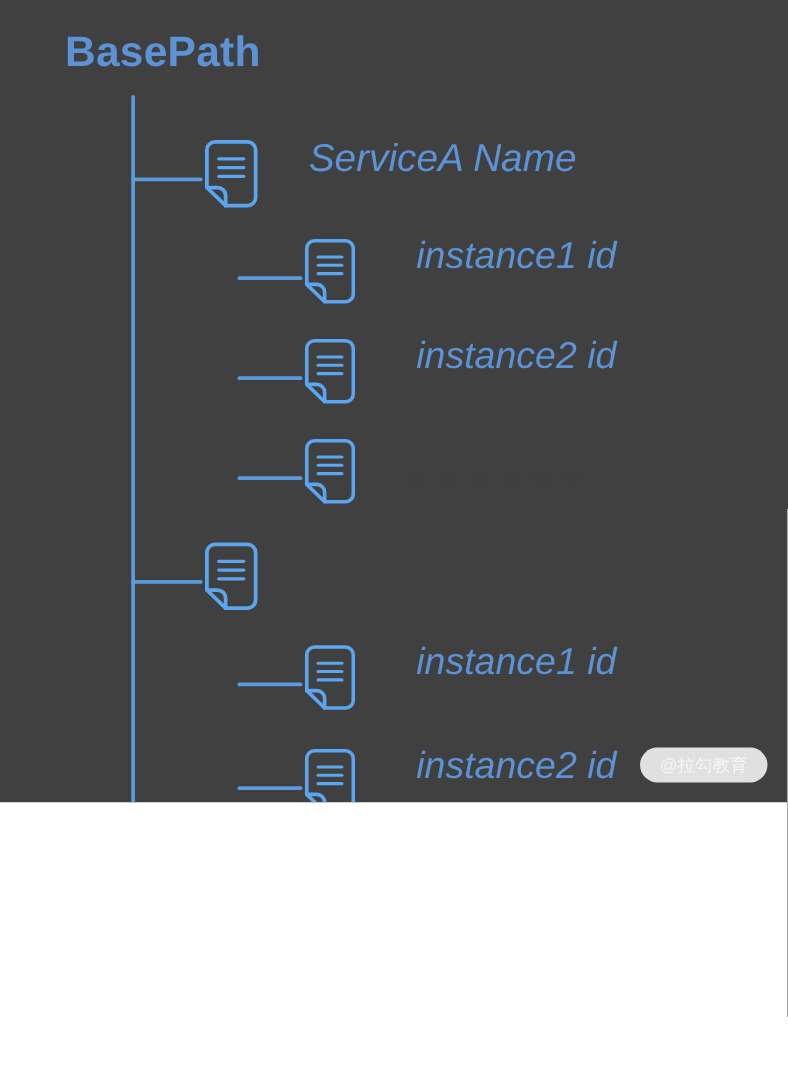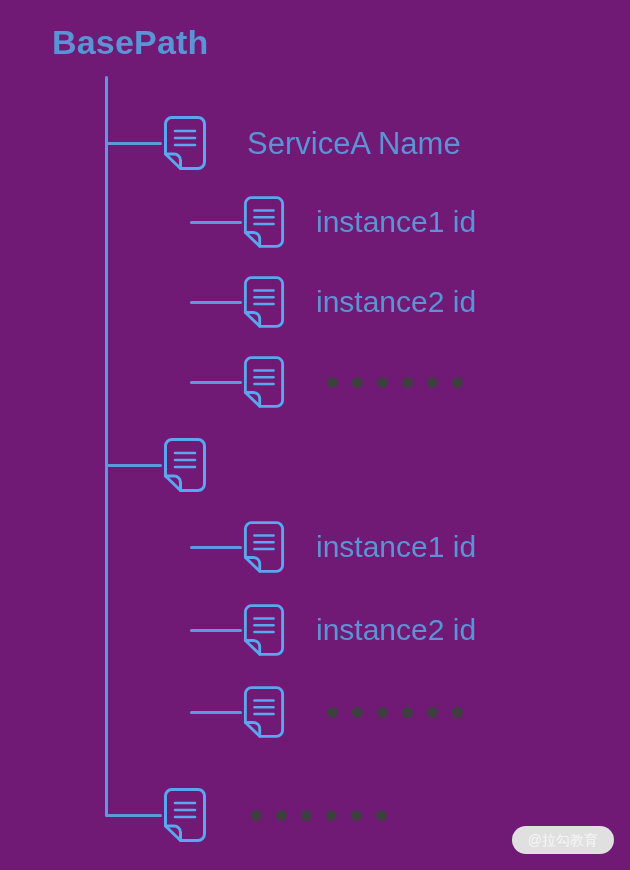--- a/index.html
+++ b/index.html
@@ -7,22 +7,22 @@
     padding: 0;
     background: #ffffff;
   }
   body {
     font-family: "Liberation Sans", sans-serif;
     -webkit-font-smoothing: antialiased;
   }
   #canvas {
     position: relative;
     width: 630px;
-    height: 870px;
-    background: #701a75;
+    height: 642px;
+    background: #404040;
     overflow: hidden;
   }
 
   
   .root-title {
     position: absolute;
     left: 52px;
     top: 20px;
     font-size: 34px;
     font-weight: 700;
@@ -60,22 +60,22 @@
     width: 52px;
     height: 3px;
     background: #5b9bdd;
     border-radius: 2px;
   }
 
   
   .row {
     position: absolute;
     display: flex;
-    align-items: center;
     height: 64px;
+    font-style: italic;
   }
   .row.level-1 { left: 163px; }
   .row.level-2 { left: 243px; }
 
   
   .doc-icon {
     flex: 0 0 auto;
     width: 44px;
     height: 56px;
     display: block;
@@ -92,21 +92,21 @@
     color: #5b93d6;
     white-space: nowrap;
     line-height: 1;
   }
   .row.level-1 .row-label {
     font-size: 31px;
     margin-left: 40px;
   }
   .row.level-2 .row-label {
     font-size: 30px;
-    margin-left: 31px;
+    margin-left: 48px;
   }
 
   
   .dots {
     display: flex;
     align-items: center;
     gap: 14px;
   }
   .row.level-1 .dots { margin-left: 44px; }
   .row.level-2 .dots { margin-left: 42px; }

